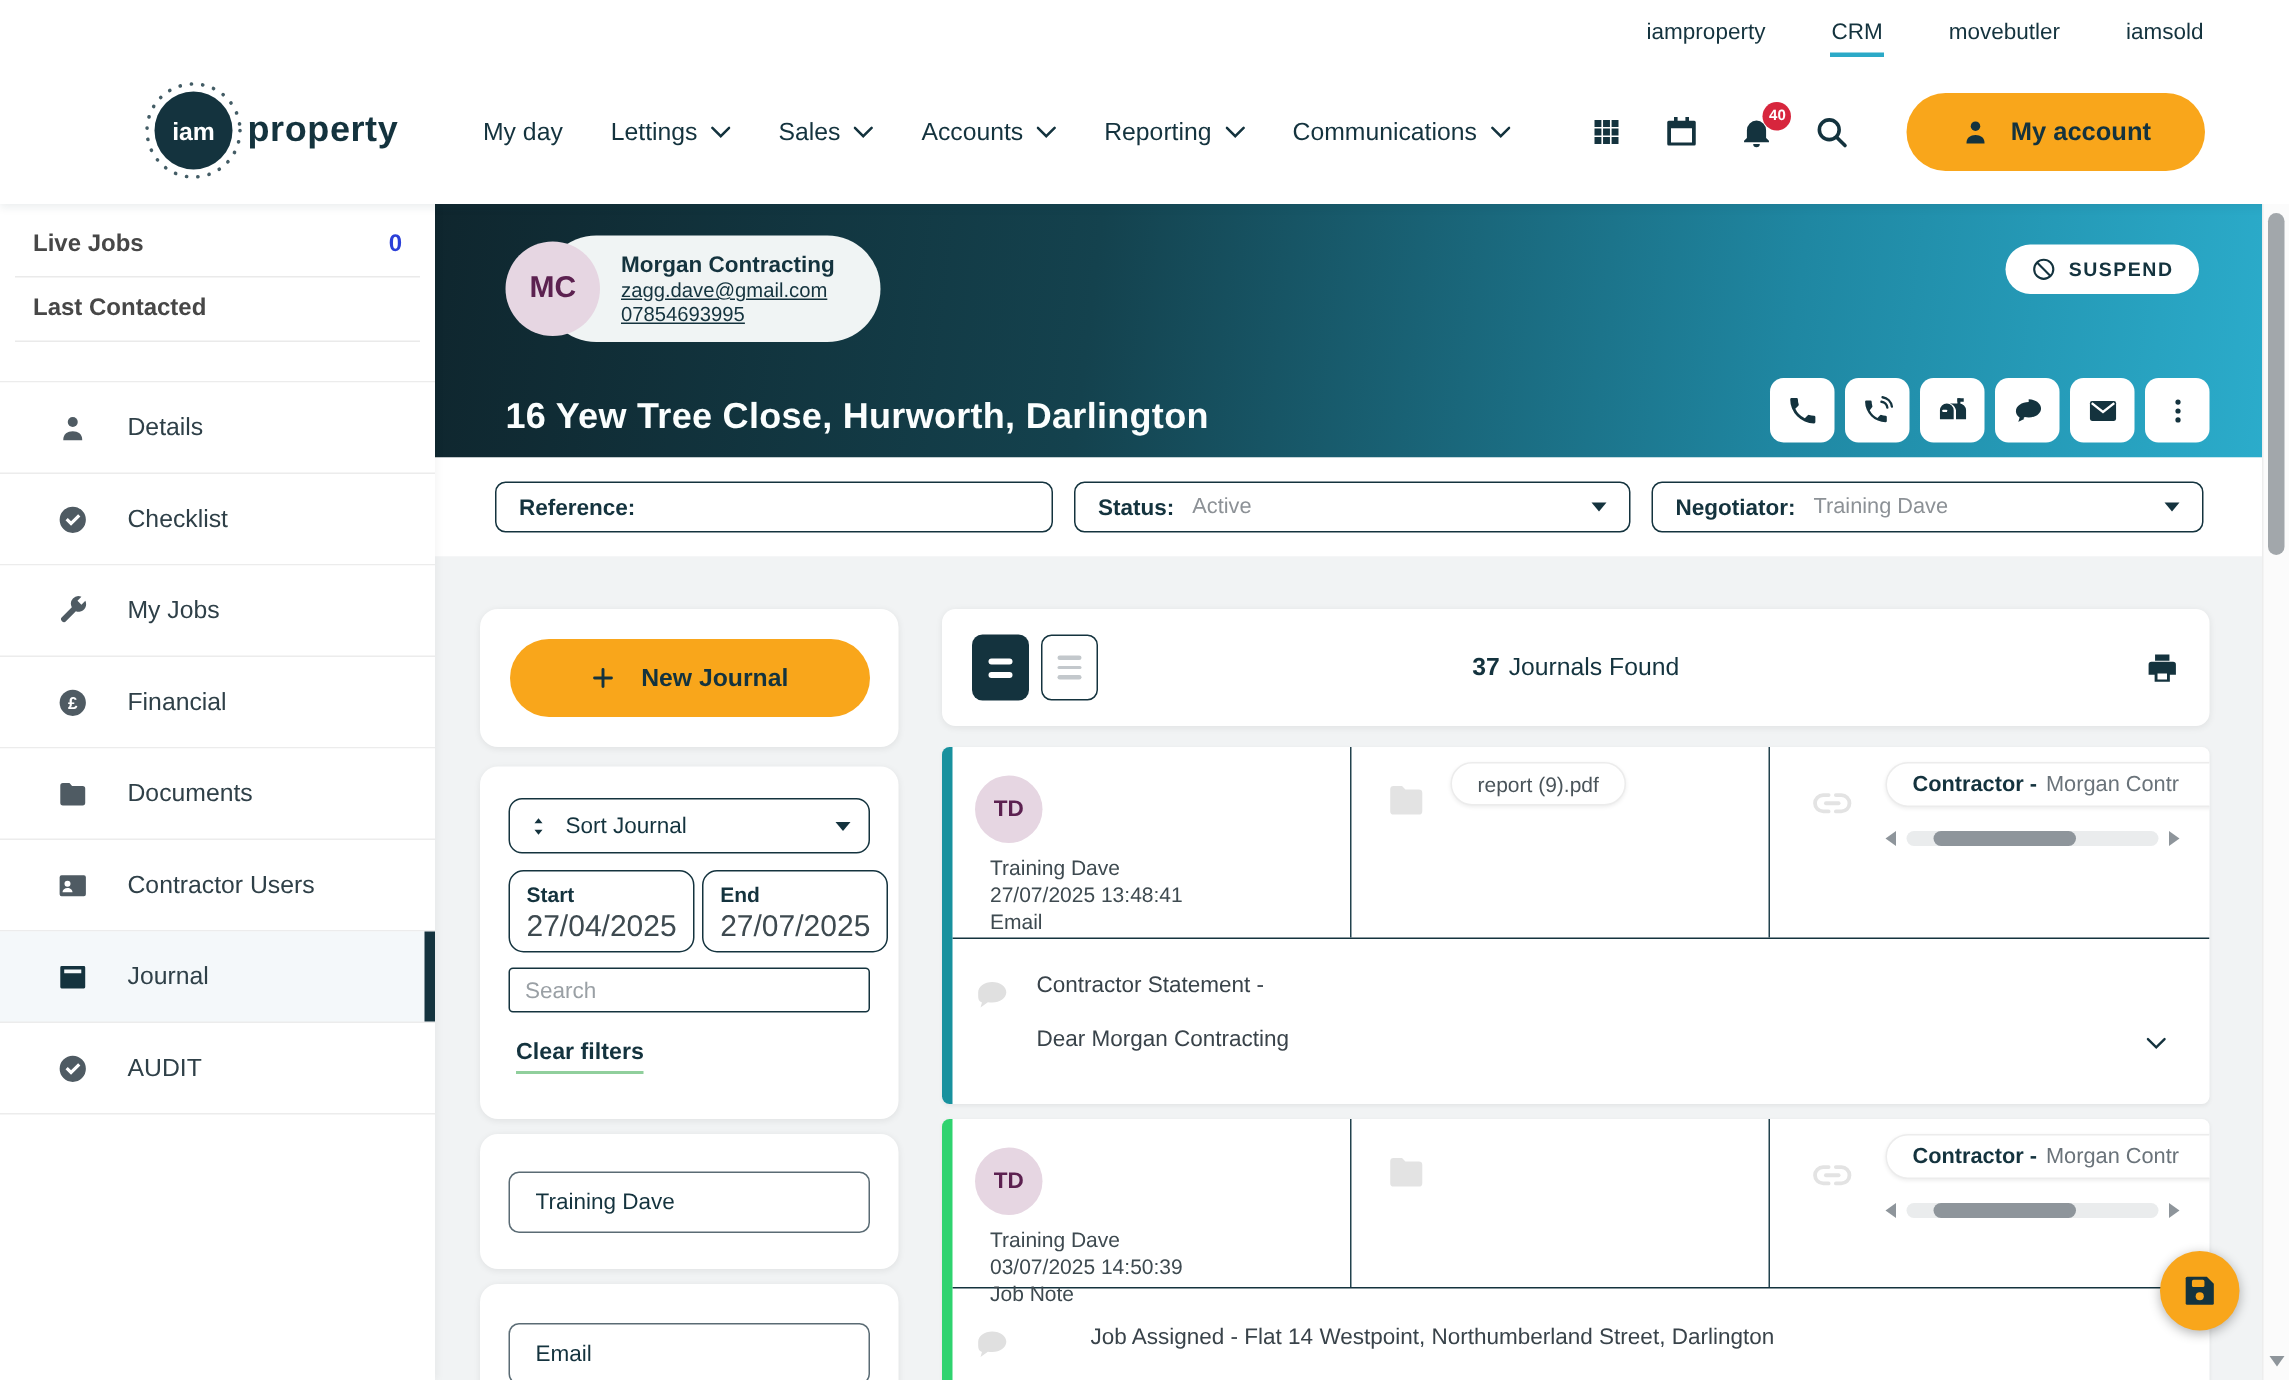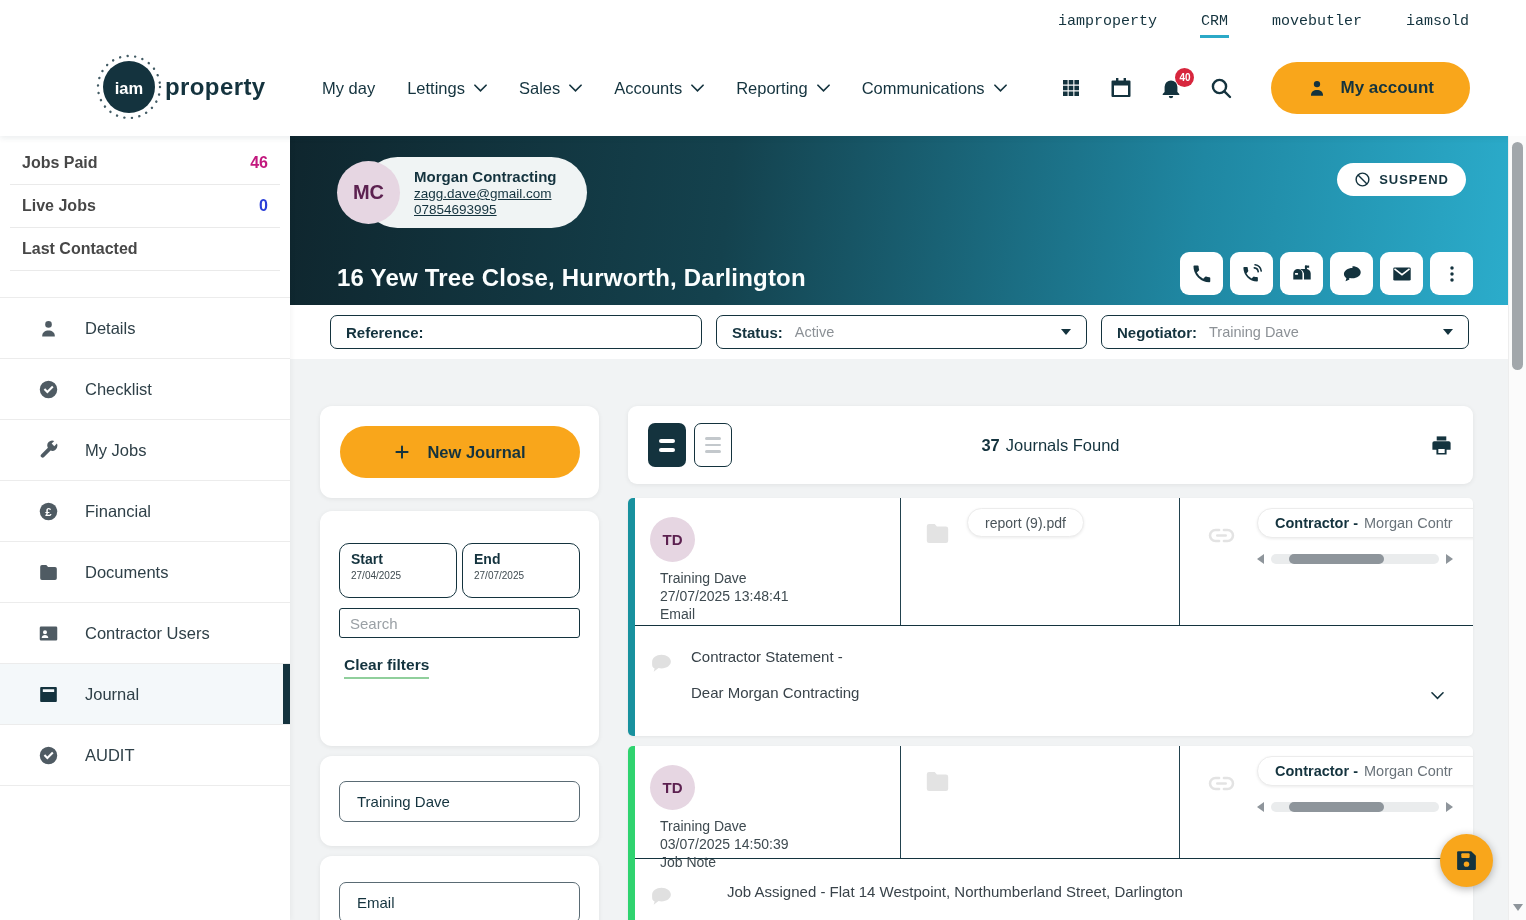--- a/index.html
+++ b/index.html
@@ -3,21 +3,21 @@
 <meta charset="utf-8">
 <style>
   * { margin:0; padding:0; box-sizing:border-box; }
   body { background:#ddd; font-family:"Liberation Sans", sans-serif; }
   .screen { position:relative; width:1526px; height:920px; background:#F1F3F4; overflow:hidden;
             font-family:"Liberation Sans", sans-serif; color:#14333E; }
 
   
   .topbar { position:absolute; left:0; top:0; width:100%; height:40px; background:#fff; z-index:6;
             display:flex; justify-content:flex-end; align-items:center; gap:42px; padding-right:56px; font-size:15px; }
-  .topbar-link { cursor:pointer; padding:10px 1px 5px; border-bottom:3px solid transparent;font-family:Liberation Mono, monospace; }
+  .topbar-link { cursor:pointer; padding:10px 1px 5px; border-bottom:3px solid transparent; }
   .topbar-link.active { border-bottom-color:#2BA9C7; }
 
   
   .navbar { position:absolute; left:0; top:40px; width:100%; height:96px; background:#fff; z-index:5;
             box-shadow:0 2px 6px rgba(20,51,62,.09); }
   .logo { position:absolute; left:96px; top:14px; display:flex; align-items:center; cursor:pointer; }
   .logo-text { font-size:24px; font-weight:bold; color:#14333E; margin-left:3px; letter-spacing:.4px; }
   .nav-items { position:absolute; left:322px; top:0; height:96px; display:flex; align-items:center; gap:32px;
                font-size:16.5px; }
   .nav-item { display:flex; align-items:center; gap:9px; cursor:pointer; }
@@ -66,21 +66,21 @@
                  background:#fff; display:flex; align-items:center; gap:8px; font-size:13px; font-weight:bold;
                  letter-spacing:1px; color:#14333E; cursor:pointer; }
   .suspend-btn svg { width:17px; height:17px; }
   .banner-address { position:absolute; left:47px; top:128px; font-size:24px; font-weight:bold; color:#FBFEFE;
                     letter-spacing:.2px; }
   .banner-actions { position:absolute; right:35px; top:116px; display:flex; gap:7px; }
   .action-btn { width:43px; height:43px; border-radius:9px; background:#fff; display:flex; align-items:center;
                 justify-content:center; color:#14333E; cursor:pointer; }
   .action-btn svg { width:22px; height:22px; }
 
-  .filterbar { position:absolute; left:0; top:169px; width:100%; height:54px; background:#fff; display:flex;
+  .filterbar { position:absolute; left:0; top:169px; width:100%; height:66px; background:#fff; display:flex;
                align-items:center; padding-left:40px; gap:14px; }
   .fld { height:34px; border:1px solid #14333E; border-radius:7px; display:flex; align-items:center; padding:0 15px;
          background:#fff; cursor:pointer; }
   .fld-label { font-size:15px; font-weight:bold; color:#14333E; margin-right:12px; }
   .fld-value { font-size:14.5px; color:#8C9196; }
   .fld-caret { margin-left:auto; width:0; height:0; border-left:5.5px solid transparent;
                border-right:5.5px solid transparent; border-top:6px solid #14333E; }
   .fld-ref { width:372px; } .fld-status { width:371px; } .fld-neg { width:368px; }
 
   .workspace { position:absolute; left:0; top:235px; width:100%; height:549px; background:#F1F3F4; overflow:hidden; }
@@ -92,21 +92,21 @@
              justify-content:center; gap:16px; font-size:16.5px; font-weight:bold; color:#14333E; cursor:pointer; }
   .btn-new svg { width:18px; height:18px; }
   .card-filters { left:30px; top:140px; width:279px; height:235px; padding:21px 19px; }
   .sort-box { height:37px; border:1.5px solid #14333E; border-radius:9px; display:flex; align-items:center;
               padding:0 12px; gap:11px; cursor:pointer; }
   .sort-box svg { width:14px; height:16px; color:#14333E; }
   .sort-label { font-size:15px; color:#14333E; }
   .dates { display:flex; gap:5px; margin-top:11px; }
   .date-box { flex:1; height:55px; border:1.5px solid #14333E; border-radius:10px; padding:7px 11px; cursor:pointer; }
   .date-label { font-size:14px; font-weight:bold; color:#14333E; }
-  .date-value { font-size:10px; color:#3E4A50; margin-top:3px; }
+  .date-value { font-size:20px; color:#3E4A50; margin-top:3px; }
   .search-input { margin-top:10px; width:100%; height:30px; border:1px solid #14333E; border-radius:3px;
                   padding:0 10px; font-size:15px; color:#404040; font-family:inherit; background:#fff; }
   .search-input::placeholder { color:#9AA0A5; }
   .clear-link { display:inline-block; margin-top:18px; margin-left:5px; font-size:15.5px; font-weight:bold;
                 color:#14333E; border-bottom:2px solid #90CF9C; padding-bottom:3px; cursor:pointer; }
   .card-user { left:30px; top:385px; width:279px; height:90px; display:flex; align-items:center; }
   .card-email { left:30px; top:485px; width:279px; height:92px; display:flex; align-items:center; }
   .inner-box { margin:0 19px; width:241px; height:41px; border:1px solid #5A6B74; border-radius:7px; display:flex;
                align-items:center; padding:0 17px; font-size:15px; color:#14333E; cursor:pointer; background:#fff; }
 
@@ -268,24 +268,20 @@
             <path fill="currentColor" d="M4.8 20.5c0-4 3.2-6.2 7.2-6.2s7.2 2.2 7.2 6.2v.7H4.8z"></path>
           </svg>
         <span>My account</span>
       </div>
     </div>
   </div>
 
   <div class="sidebar">
     <div class="stats">
       <div class="stat-row">
-        <span>Jobs Paid</span>
-        <span class="stat-value pink">46</span>
-      </div>
-      <div class="stat-row">
         <span>Live Jobs</span>
         <span class="stat-value blue">0</span>
       </div>
       <div class="stat-row">
         <span>Last Contacted</span>
         <span class="stat-value"></span>
       </div>
     </div>
 
     <div class="menu">
@@ -439,20 +435,27 @@
       <div class="card card-new">
         <div class="btn-new">
           <svg viewBox="0 0 24 24">
               <path d="M12 4.5v15M4.5 12h15" fill="none" stroke="currentColor" stroke-width="2.6" stroke-linecap="round"></path>
             </svg>
           <span>New Journal</span>
         </div>
       </div>
 
       <div class="card card-filters">
+        <div class="sort-box">
+          <svg viewBox="0 0 24 24">
+              <path fill="currentColor" d="M12 2.5l4.6 5.8H7.4zM12 21.5l-4.6-5.8h9.2z"></path>
+            </svg>
+          <span class="sort-label">Sort Journal</span>
+          <span class="fld-caret"></span>
+        </div>
         <div class="dates">
           <div class="date-box">
             <div class="date-label">Start</div>
             <div class="date-value">27/04/2025</div>
           </div>
           <div class="date-box">
             <div class="date-label">End</div>
             <div class="date-value">27/07/2025</div>
           </div>
         </div>

